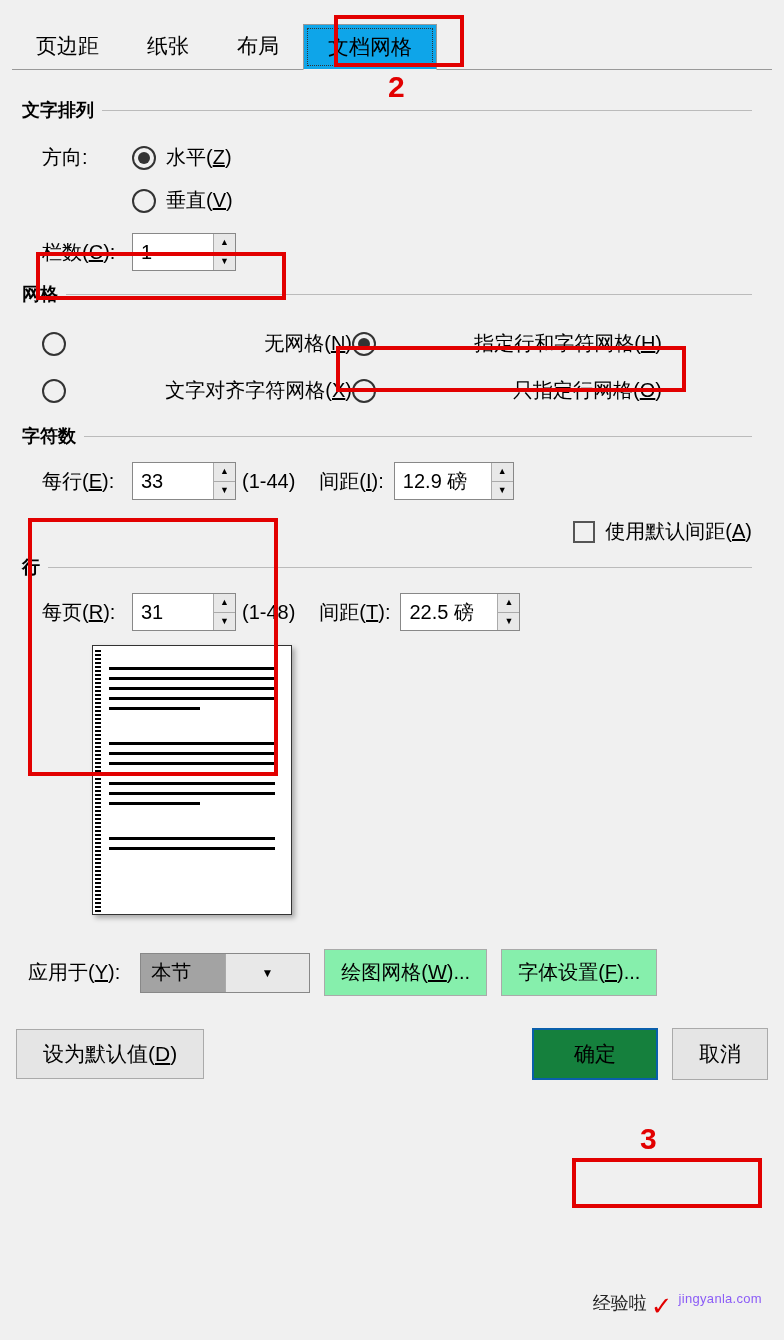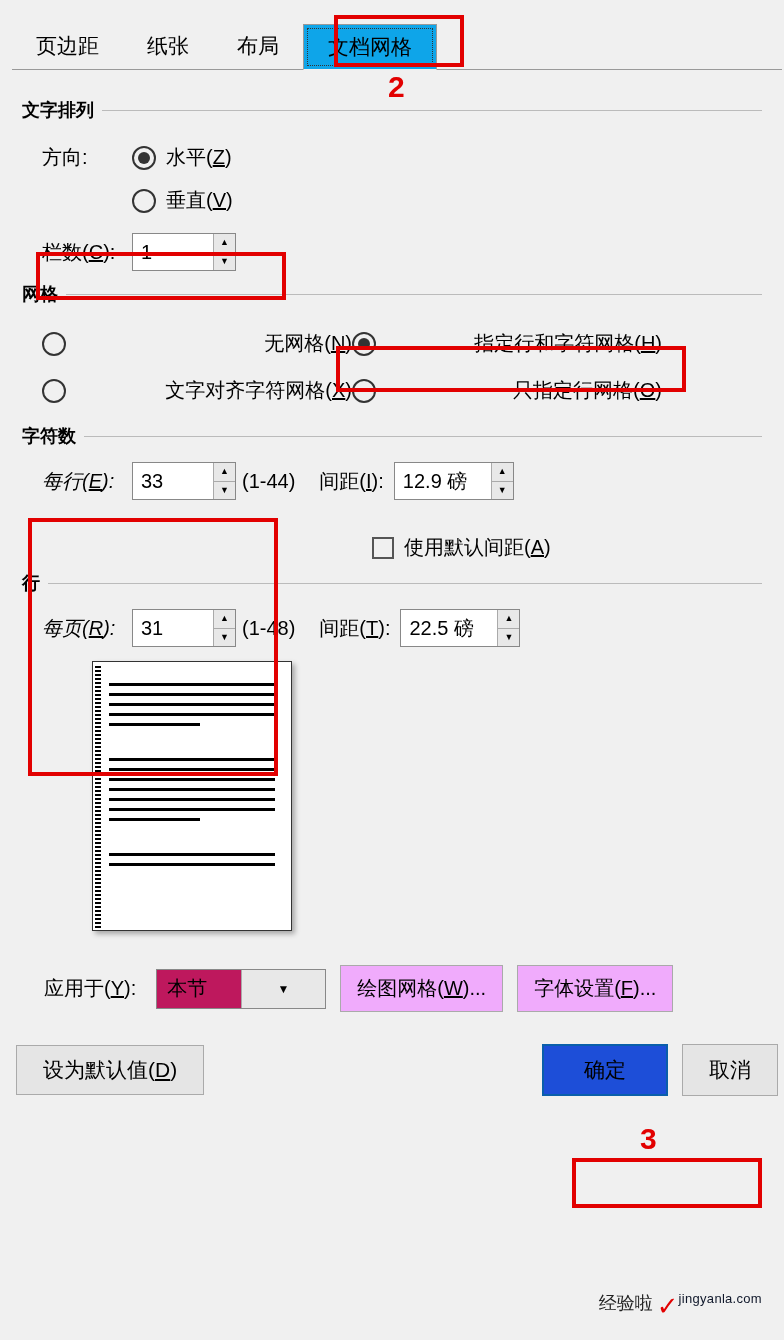--- a/index.html
+++ b/index.html
@@ -8,21 +8,21 @@
   font-size: 20px;
   background: #f0f0f0;
   width: 784px;
   height: 1340px;
   position: relative;
 }
 .dialog {
   background: #f0f0f0;
   width: 784px;
   height: 1340px;
-  padding: 14px 2px 12px 12px;
+  padding: 14px 12px 12px 12px;
   position: relative;
 }
 .tabs {
   display: flex;
   border-bottom: 1px solid #999;
   margin-top: 10px;
 }
 .tab {
   padding: 8px 24px;
   cursor: pointer;
@@ -121,28 +121,29 @@
   flex-wrap: wrap;
   margin-left: 20px;
 }
 .grid-radios .radio-item { width: 310px; margin: 10px 0; }
 .char-sec-row {
   display: flex;
   align-items: center;
   margin-left: 20px;
   margin-top: 10px;
 }
-.char-sec-row .lbl2 { width: 90px; font-style: italic; }
+.char-sec-row .lbl2 { width: 90px; }
 .range-hint { margin-left: 6px; }
 .spacing-lbl { margin-left: 24px; margin-right: 10px; }
 .checkbox-row {
   display: flex;
   align-items: center;
   margin-left: 350px;
-  margin-top: 34px;
+  margin-top: 18px;
+  justify-content: flex-end;
 }
 .chk {
   width: 22px; height: 22px;
   border: 2px solid #555;
   margin-right: 10px;
   flex-shrink: 0;
 }
 .preview {
   margin-left: 70px;
   margin-top: 14px;
@@ -167,59 +168,59 @@
   height: 3px;
   background: #000;
   margin: 7px 0;
 }
 .preview-line.sh { width: 55%; }
 .preview-line.gap { background: transparent; height: 18px; }
 .bottom-row {
   display: flex;
   align-items: center;
   margin-top: 34px;
-  margin-left: 22px;
+  margin-left: 6px;
   gap: 14px;
 }
 .bottom-row .applbl { margin-right: 6px; }
 .select {
   display: inline-flex;
   border: 1px solid #888;
-  background: #be185d;
+  background: #a3a3a3;
   height: 40px;
   align-items: center;
   width: 170px;
 }
 .select span { flex: 1; padding: 0 10px; font-size: 20px; }
 .select .drop-btn {
   width: 30px; height: 100%;
   background: #e8e8e8;
   border-left: 1px solid #aaa;
   display: flex;
   align-items: center;
   justify-content: center;
   font-size: 12px;
 }
 .btn {
-  background: #f0abfc;
+  background: #86efac;
   border: 1px solid #aaa;
   padding: 9px 16px;
   font-size: 20px;
   cursor: pointer;
 }
 .footer-row {
   display: flex;
   align-items: center;
   justify-content: space-between;
   margin-top: 32px;
   padding: 0 4px;
 }
 .footer-right { display: flex; gap: 14px; }
 .btn-primary {
-  background: #1d4ed8;
+  background: #15803d;
   border: 2px solid #0a5fab;
   padding: 10px 40px;
   font-size: 21px;
   cursor: pointer;
 }
 .btn-default {
   background: #e5e5e5;
   border: 1px solid #aaa;
   padding: 10px 26px;
   font-size: 21px;
@@ -242,21 +243,21 @@
   bottom: 18px;
   right: 22px;
   font-size: 18px;
   font-weight: normal;
   color: #222;
   pointer-events: none;
   display: flex;
   align-items: flex-start;
 }
 .water .check { color: #e20000; font-size: 26px; margin-left: 4px; }
-.water .url { font-size: 13px; color: #0f172a; margin-left: 0; letter-spacing: .3px; }
+.water .url { font-size: 13px; color: #8b5cf6; margin-left: 6px; letter-spacing: .3px; }
 </style>
 </head>
 <body>
 
 <div class="dialog">
 
   <div class="tabs">
     <div class="tab">页边距</div>
     <div class="tab">纸张</div>
     <div class="tab">布局</div>

